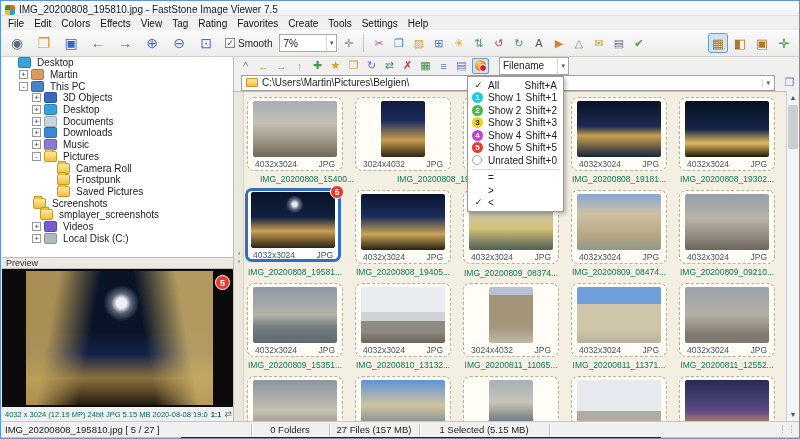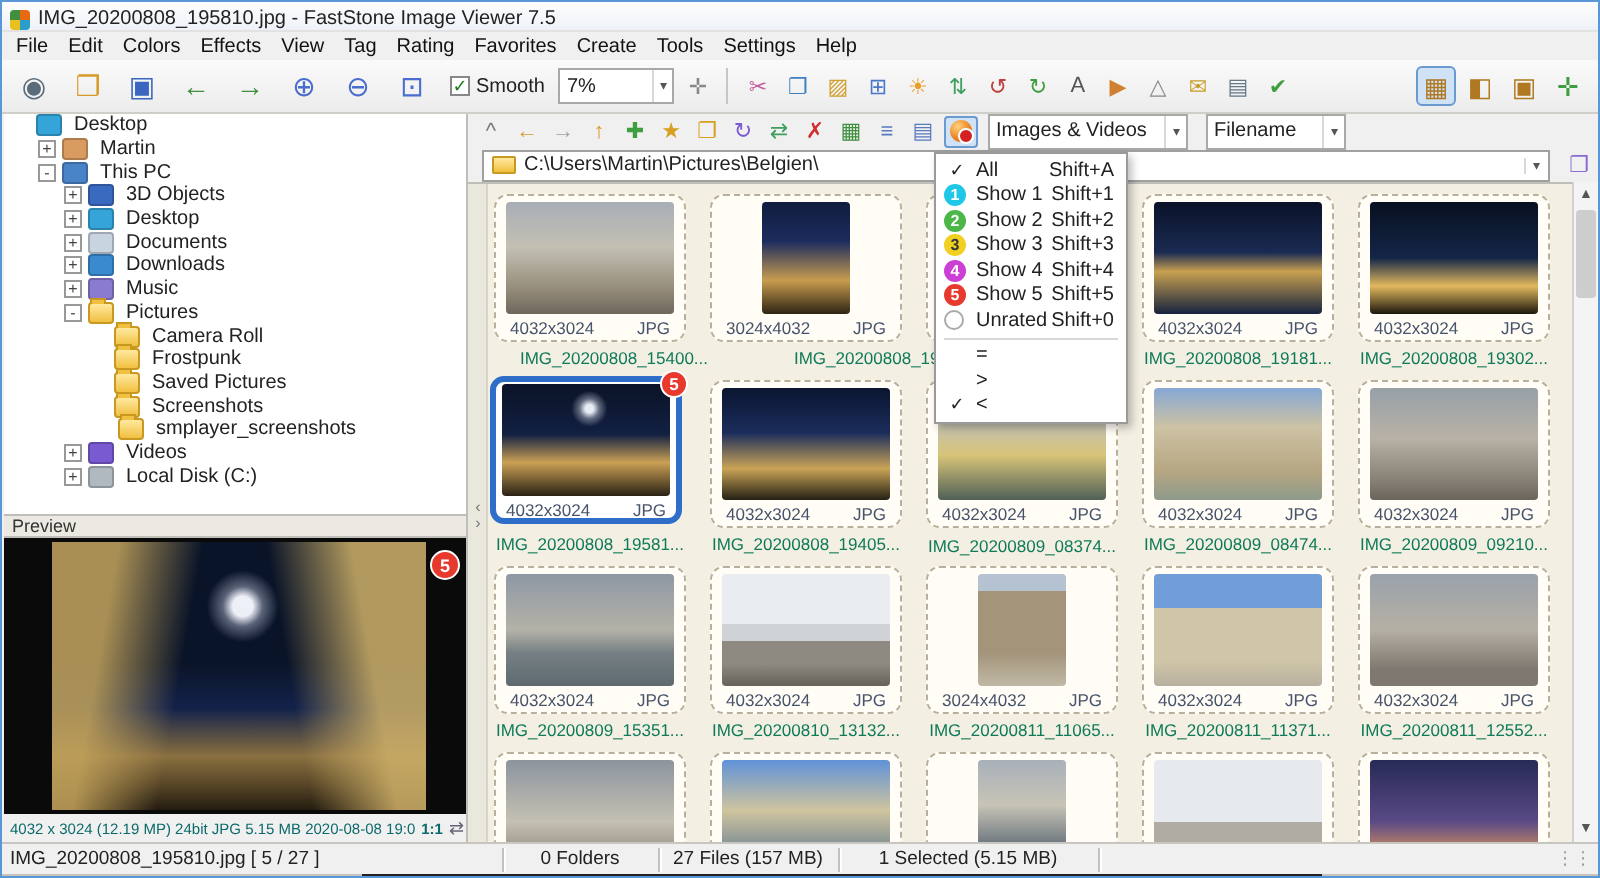--- a/index.html
+++ b/index.html
@@ -332,26 +332,26 @@
       <div class="trow" style="padding-left: 43px;">
         <span class="tgspace"></span>
         <span class="ti fold ti-folder"></span>
         <span class="tlabel">Frostpunk</span>
       </div>
       <div class="trow" style="padding-left: 43px;">
         <span class="tgspace"></span>
         <span class="ti fold ti-folder"></span>
         <span class="tlabel">Saved Pictures</span>
       </div>
-      <div class="trow" style="padding-left: 43px;">
+      <div class="trow" style="padding-left: 19px;">
         <span class="tgspace"></span>
         <span class="ti fold ti-folder"></span>
         <span class="tlabel">Screenshots</span>
       </div>
-      <div class="trow" style="padding-left: 45px;">
+      <div class="trow" style="padding-left: 26px;">
         <span class="tgspace"></span>
         <span class="ti fold ti-folder"></span>
         <span class="tlabel">smplayer_screenshots</span>
       </div>
       <div class="trow" style="padding-left: 30px;">
         <span class="tg">+</span>
         <span class="ti ti-videos"></span>
         <span class="tlabel">Videos</span>
       </div>
       <div class="trow" style="padding-left: 30px;">
@@ -409,24 +409,20 @@
         <span style="color: rgb(63, 143, 63);">▦</span>
       </div>
       <div class="tbtn sm">
         <span style="color: rgb(90, 122, 192);">≡</span>
       </div>
       <div class="tbtn sm">
         <span style="color: rgb(90, 122, 192);">▤</span>
       </div>
       <div class="ratebtn">
         <span class="ball"></span>
-      </div>
-      <div class="combo combo1">
-        <span>Images &amp; Videos</span>
-        <span class="arr">▾</span>
       </div>
       <div class="combo combo2">
         <span>Filename</span>
         <span class="arr">▾</span>
       </div>
     </div>
 
   <div class="pathbar">
     <div class="pathbox">
       <span class="pfold"></span>

